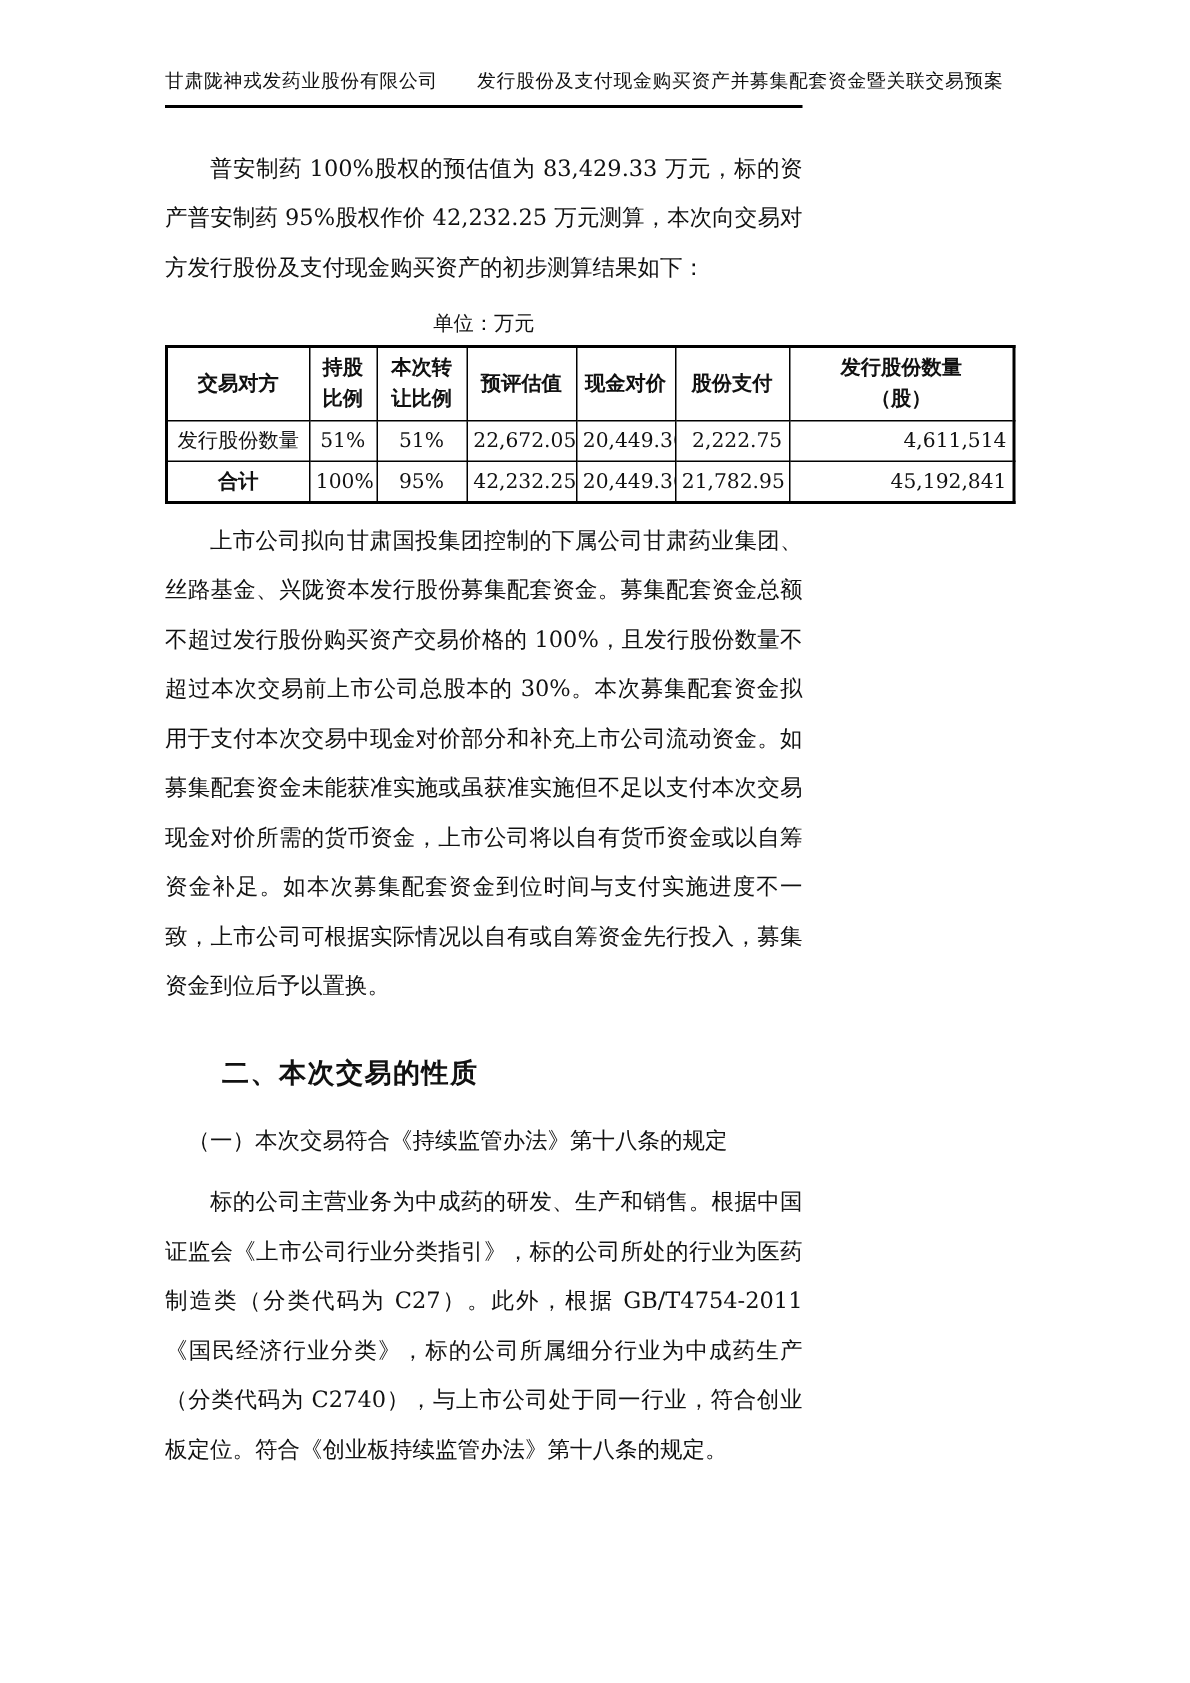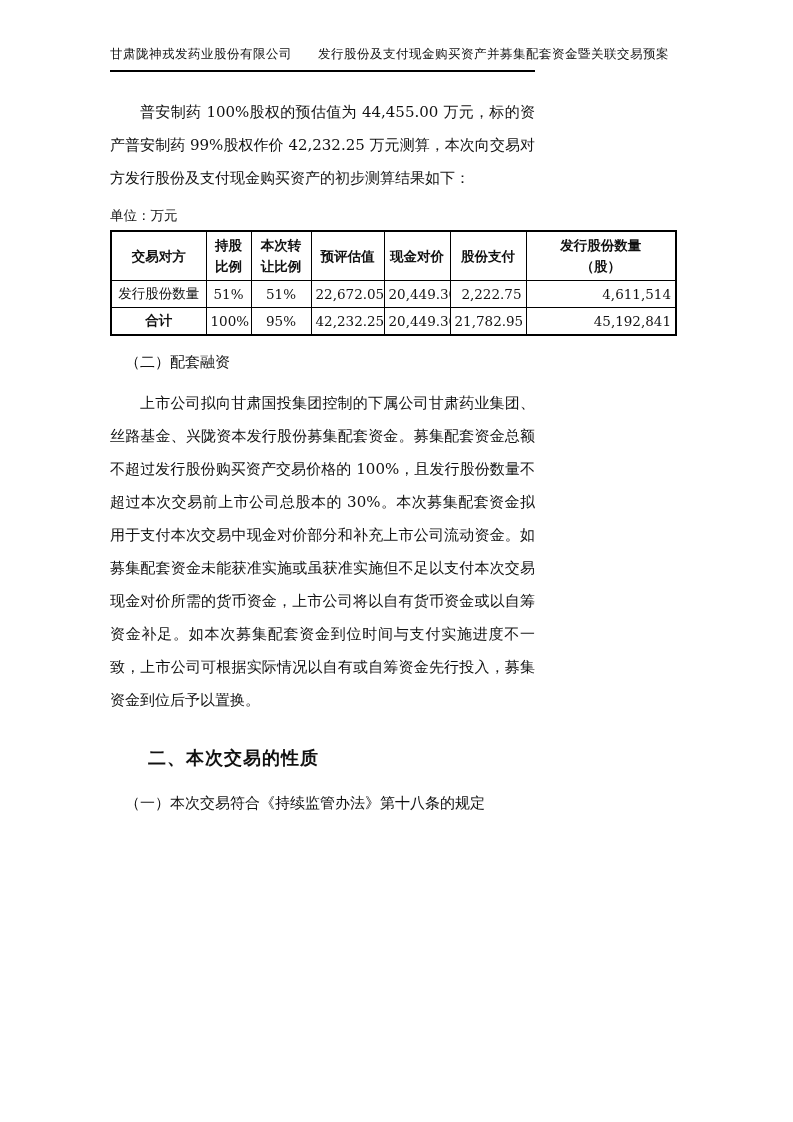--- a/index.html
+++ b/index.html
@@ -34,21 +34,21 @@
   .para {
     font-size: 15px;
     line-height: 33px;
     text-align: justify;
     text-indent: 2em;
     margin: 8px 0;
   }
   .intro { margin-top: 24px; }
   .unit-note {
     font-size: 13.5px;
-    text-align: left;
+    text-align: center;
     margin: 12px 0 5px;
   }
   
   table.deal-table {
     width: 100%;
     border-collapse: collapse;
     border: 2px solid #000;
     font-size: 13.5px;
     table-layout: fixed;
   }
@@ -102,21 +102,21 @@
     margin: 14px 0 6px;
   }
 </style>
 </head>
 <body>
 
 <div class="page">
 
   <div class="doc-header">甘肃陇神戎发药业股份有限公司　　发行股份及支付现金购买资产并募集配套资金暨关联交易预案</div>
 
-  <p class="para intro">普安制药 100%股权的预估值为 44,455.00 万元，标的资产普安制药 99%股权作价 42,232.25 万元测算，本次向交易对方发行股份及支付现金购买资产的初步测算结果如下：</p>
+  <p class="para intro">普安制药 100%股权的预估值为 83,429.33 万元，标的资产普安制药 95%股权作价 42,232.25 万元测算，本次向交易对方发行股份及支付现金购买资产的初步测算结果如下：</p>
 
   <div class="unit-note">单位：万元</div>
 
   <table class="deal-table">
     <colgroup>
       <col class="col-party">
         <col class="col-hold">
         <col class="col-trans">
       <col class="col-eval">
         <col class="col-cash">
@@ -152,23 +152,23 @@
         <td class="ctr">100%</td>
         <td class="ctr">95%</td>
         <td class="num">42,232.25</td>
         <td class="num">20,449.30</td>
         <td class="num">21,782.95</td>
         <td class="num">45,192,841</td>
       </tr>
     </tbody>
   </table>
 
-  <div class="sub-title">（二）配套融资</div>
 
   <p class="para">上市公司拟向甘肃国投集团控制的下属公司甘肃药业集团、丝路基金、兴陇资本发行股份募集配套资金。募集配套资金总额不超过发行股份购买资产交易价格的 100%，且发行股份数量不超过本次交易前上市公司总股本的 30%。本次募集配套资金拟用于支付本次交易中现金对价部分和补充上市公司流动资金。如募集配套资金未能获准实施或虽获准实施但不足以支付本次交易现金对价所需的货币资金，上市公司将以自有货币资金或以自筹资金补足。如本次募集配套资金到位时间与支付实施进度不一致，上市公司可根据实际情况以自有或自筹资金先行投入，募集资金到位后予以置换。</p>
 
   <div class="h2-title">二、本次交易的性质</div>
 
   <div class="sub-title2">（一）本次交易符合《持续监管办法》第十八条的规定</div>
 
 
+  <p class="para">标的公司主营业务为中成药的研发、生产和销售。根据中国证监会《上市公司行业分类指引》，标的公司所处的行业为医药制造类（分类代码为 C27）。此外，根据 GB/T4754-2011《国民经济行业分类》，标的公司所属细分行业为中成药生产（分类代码为 C2740），与上市公司处于同一行业，符合创业板定位。符合《创业板持续监管办法》第十八条的规定。</p>
 
 </div>
 
 </body></html>

